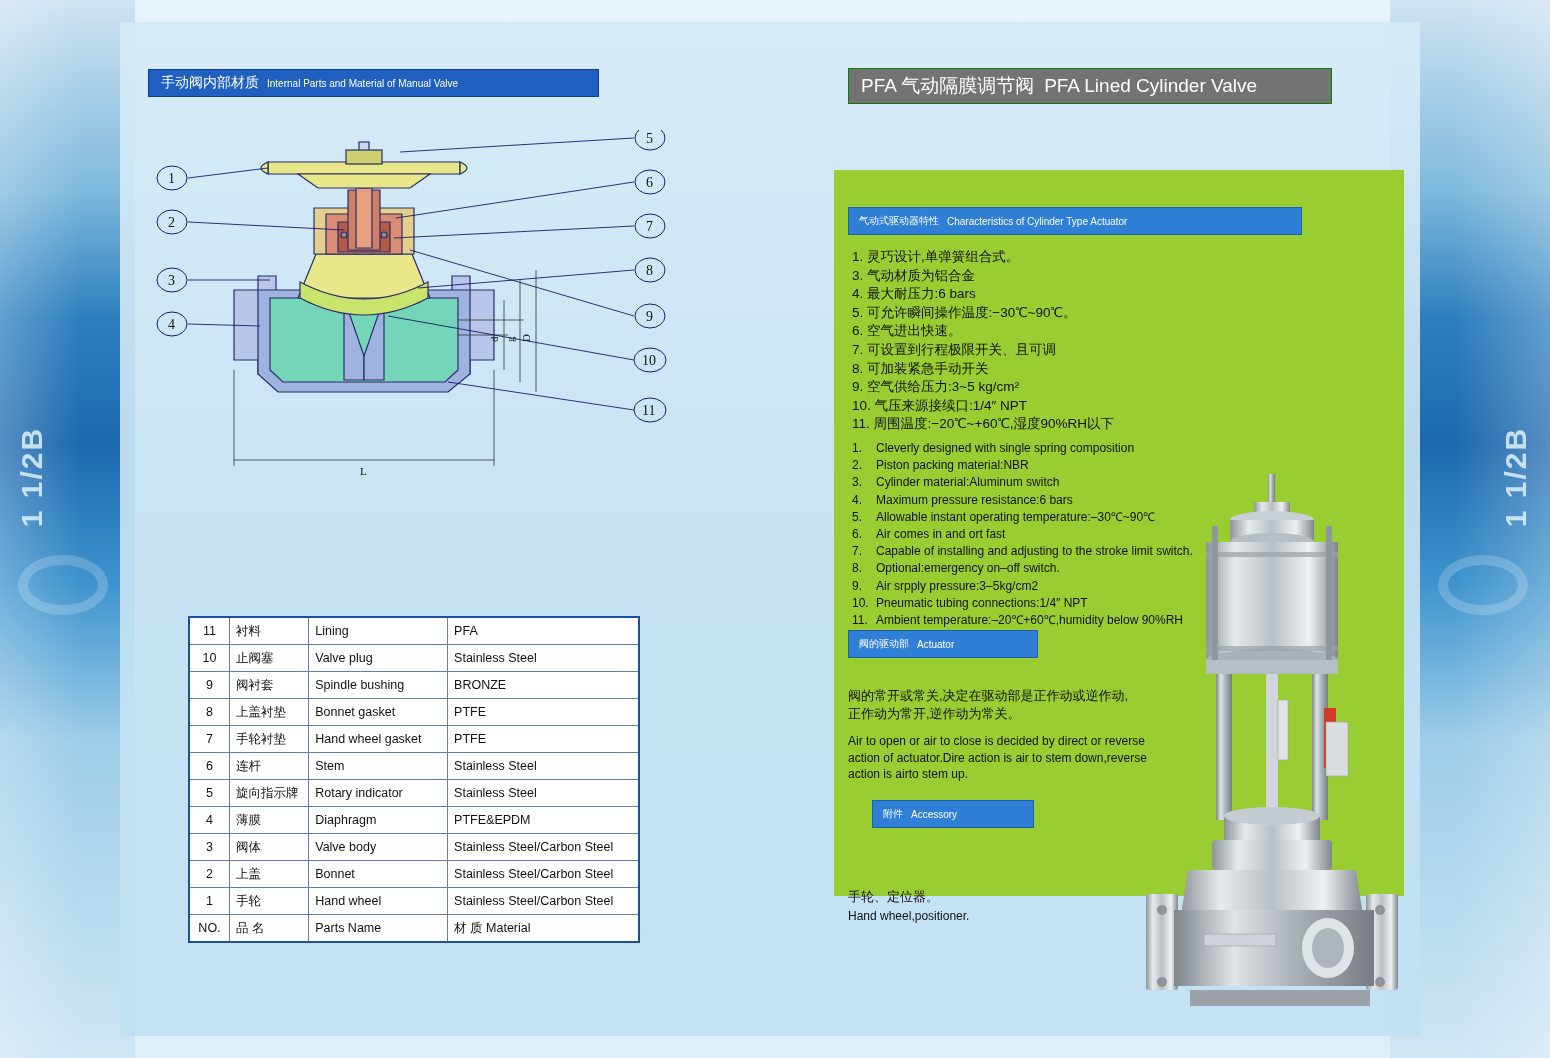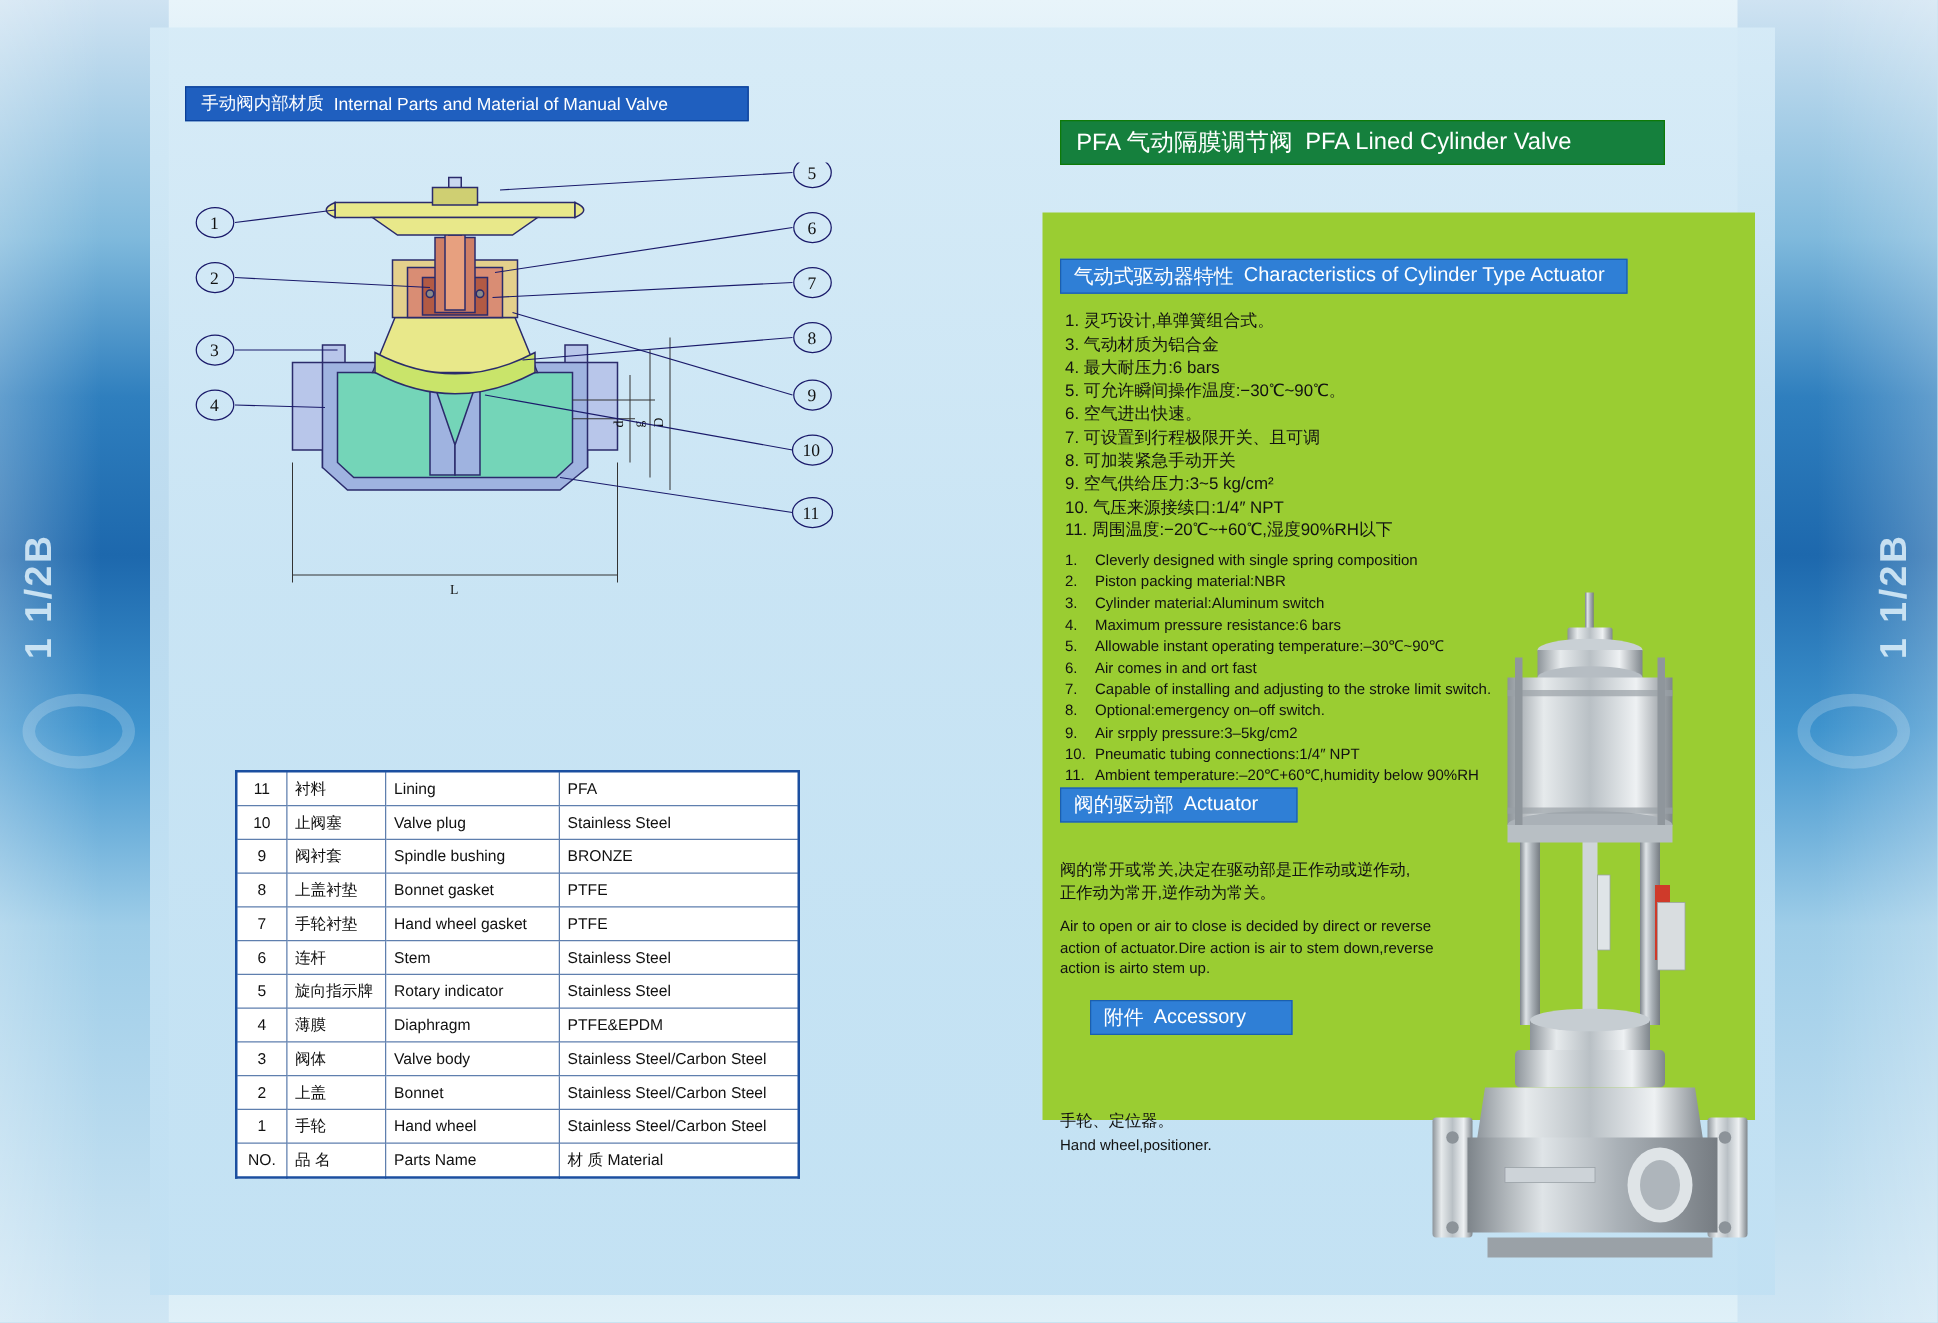--- a/index.html
+++ b/index.html
@@ -43,27 +43,26 @@
   .title-bar{
     position:absolute;display:flex;align-items:center;
     padding:0 12px;color:#fff;font-size:15px;white-space:nowrap;
   }
   .title-blue{
     left:148px;top:69px;height:26px;width:425px;
     background:#1f5fbf;
     border:1px solid #0b3f96;
   }
   .title-blue .cn{font-size:14px;margin-right:8px;}
-  .title-blue .en{font-size:14px;}
+  .title-blue .en{font-size:10px;}
 
   .title-green{
     left:848px;top:68px;height:34px;width:458px;
-    background:#15803d;
+    background:#737373;
     border:1px solid #0e7a08;
-    margin-top:28px;
   }
   .title-green .cn{font-size:19px;margin-right:10px;}
   .title-green .en{font-size:19px;}
 
   
   .drawing{position:absolute;left:148px;top:130px;width:540px;height:400px;}
   .drawing svg{display:block;}
 
   
   .parts-table{
@@ -85,21 +84,21 @@
     position:absolute;left:834px;top:170px;width:570px;height:726px;
     background:#9acd32;
   }
   .green-block .inner-shadow{
     position:absolute;left:-6px;top:-6px;width:570px;height:726px;
     background:#1f9fd6;z-index:-1;
   }
   .sub-title{
     position:absolute;display:flex;align-items:center;padding:0 10px;
     background:#2f7fd6;color:#ffffff;border:1px solid #1b5fae;
-    white-space:nowrap;font-size:16px;height:26px;
+    white-space:nowrap;font-size:10px;height:26px;
   }
   .sub-title .cn{margin-right:8px;}
   .list-cn{
     position:absolute;font-size:13.5px;line-height:18.6px;color:#111;
   }
   .list-en{
     position:absolute;font-size:12px;line-height:17.2px;color:#111;
   }
   .list-en .row{display:flex;}
   .list-en .num{width:24px;flex:0 0 24px;}

